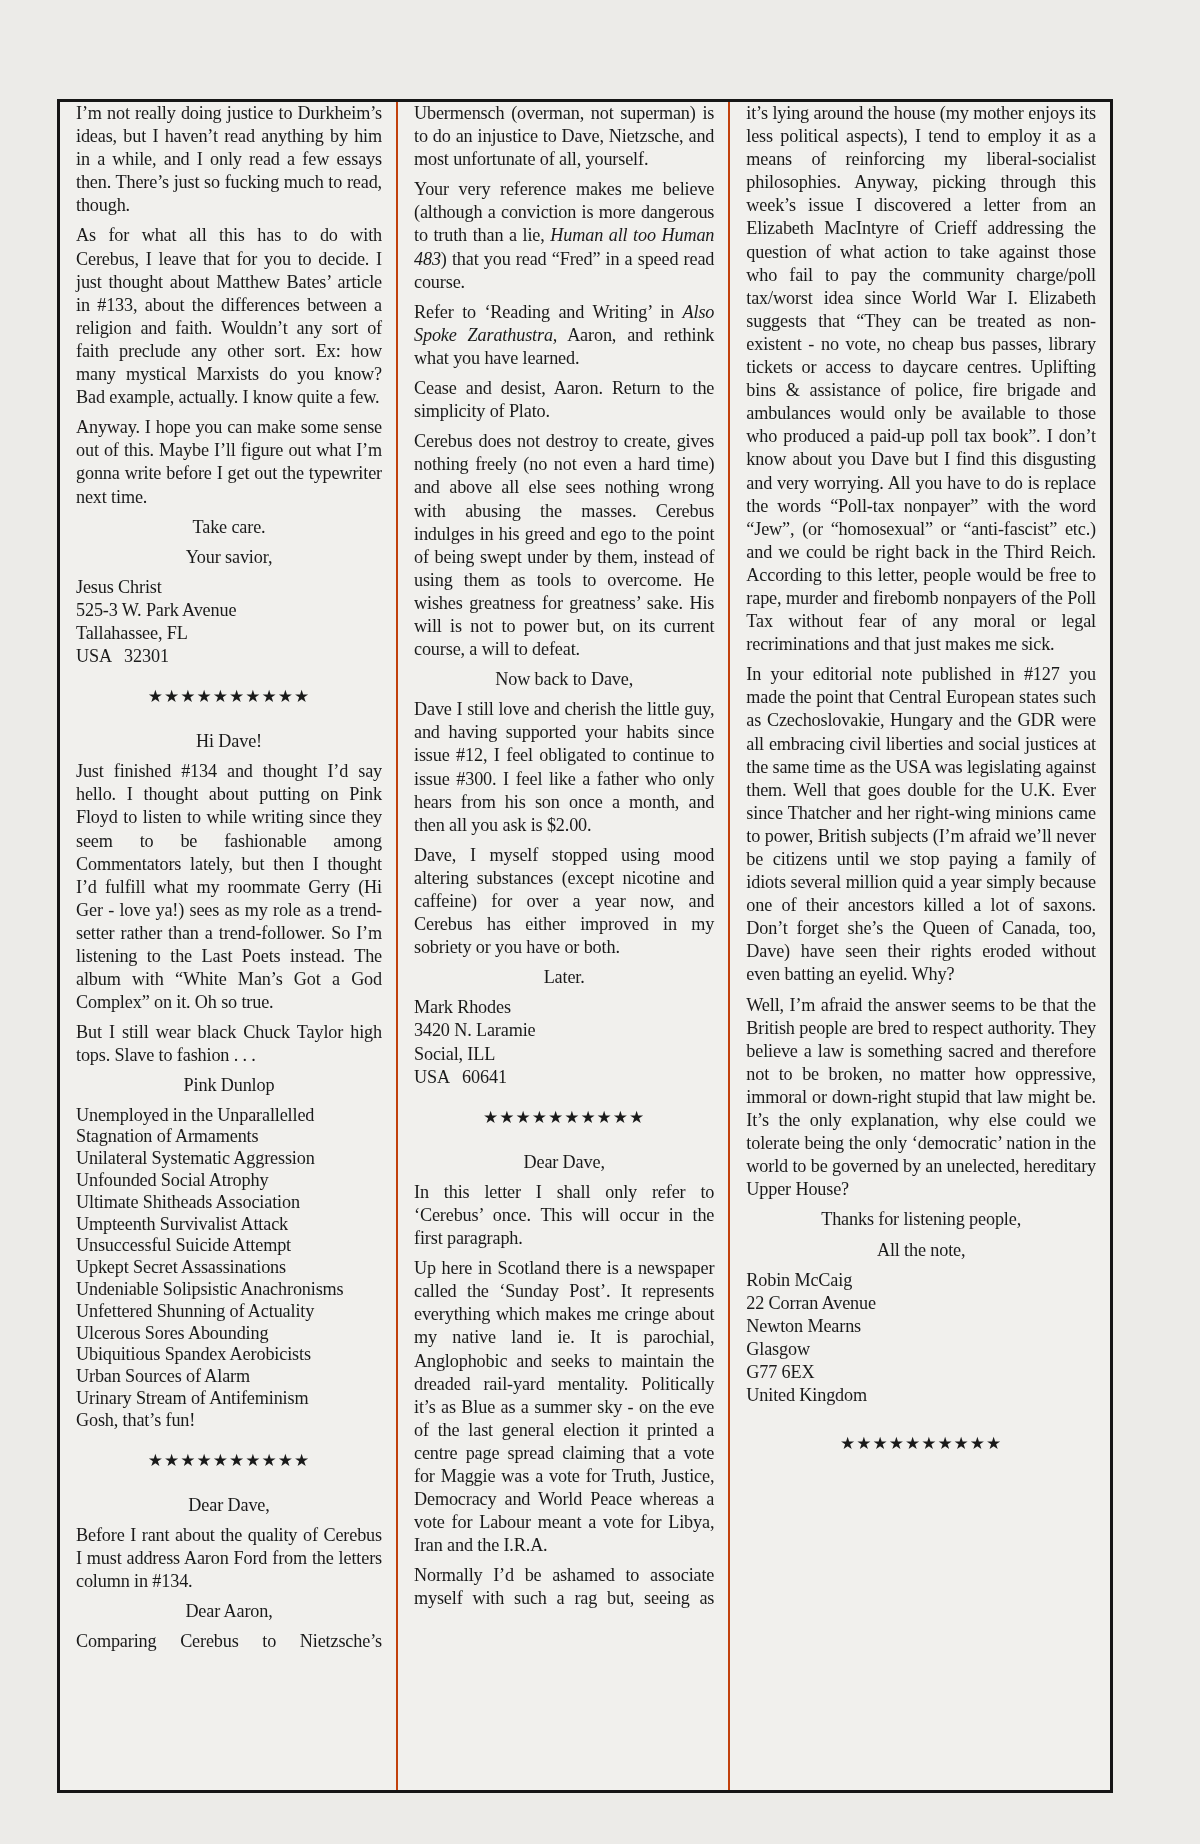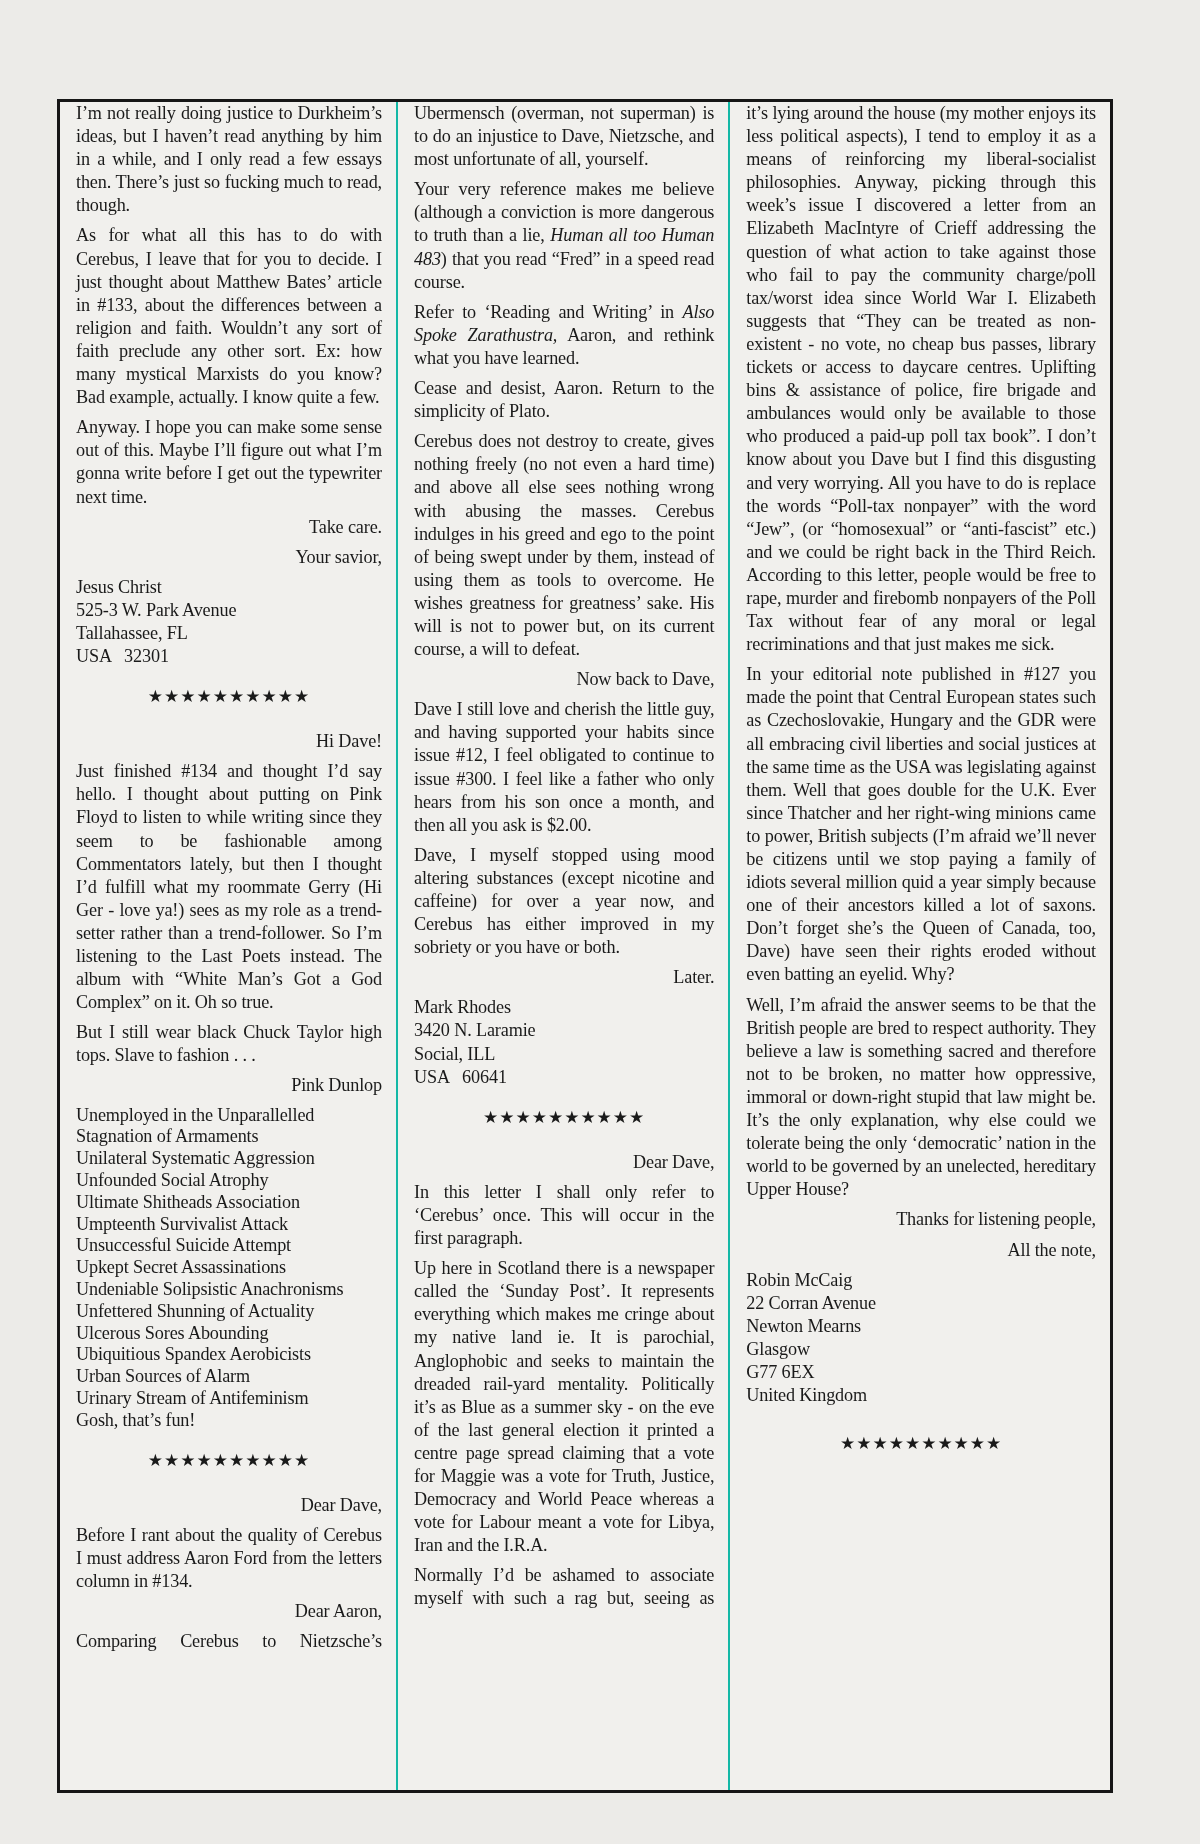--- a/index.html
+++ b/index.html
@@ -11,30 +11,30 @@
   }
   .frame {
     position: absolute; left: 57px; top: 99px; width: 1050px; height: 1688px;
     border: 3px solid #161616; border-top-width: 3px; border-bottom-width: 3px;
     display: flex; background: #f1f0ed;
   }
   .col {
     box-sizing: border-box; height: 100%; overflow: hidden;
     padding: 0 14px 0 16px;
   }
-  .col + .col { border-left: 2px solid #14b8a6; }
+  .col + .col { border-left: 2px solid #c2410c; }
   .c1 { width: 352px; }
   .c2 { width: 348px; }
   .c3 { width: 400px; }
   .col p {
     margin: 0 0 7px 0; font-size: 18.2px; line-height: 23.1px;
     text-align: justify; letter-spacing: -0.15px;
   }
   .col p.lines { text-align: left; }
-  .col p.left { text-align: right; }
+  .col p.left { text-align: center; }
   .stars {
     text-align: center; font-size: 17px; letter-spacing: 1px;
     margin: 14px 0 20px 0; line-height: 22px;
   }
   .list-line { display: block; text-align: left; }
   em { font-style: italic; }
 </style>
 </head>
 <body>
 

